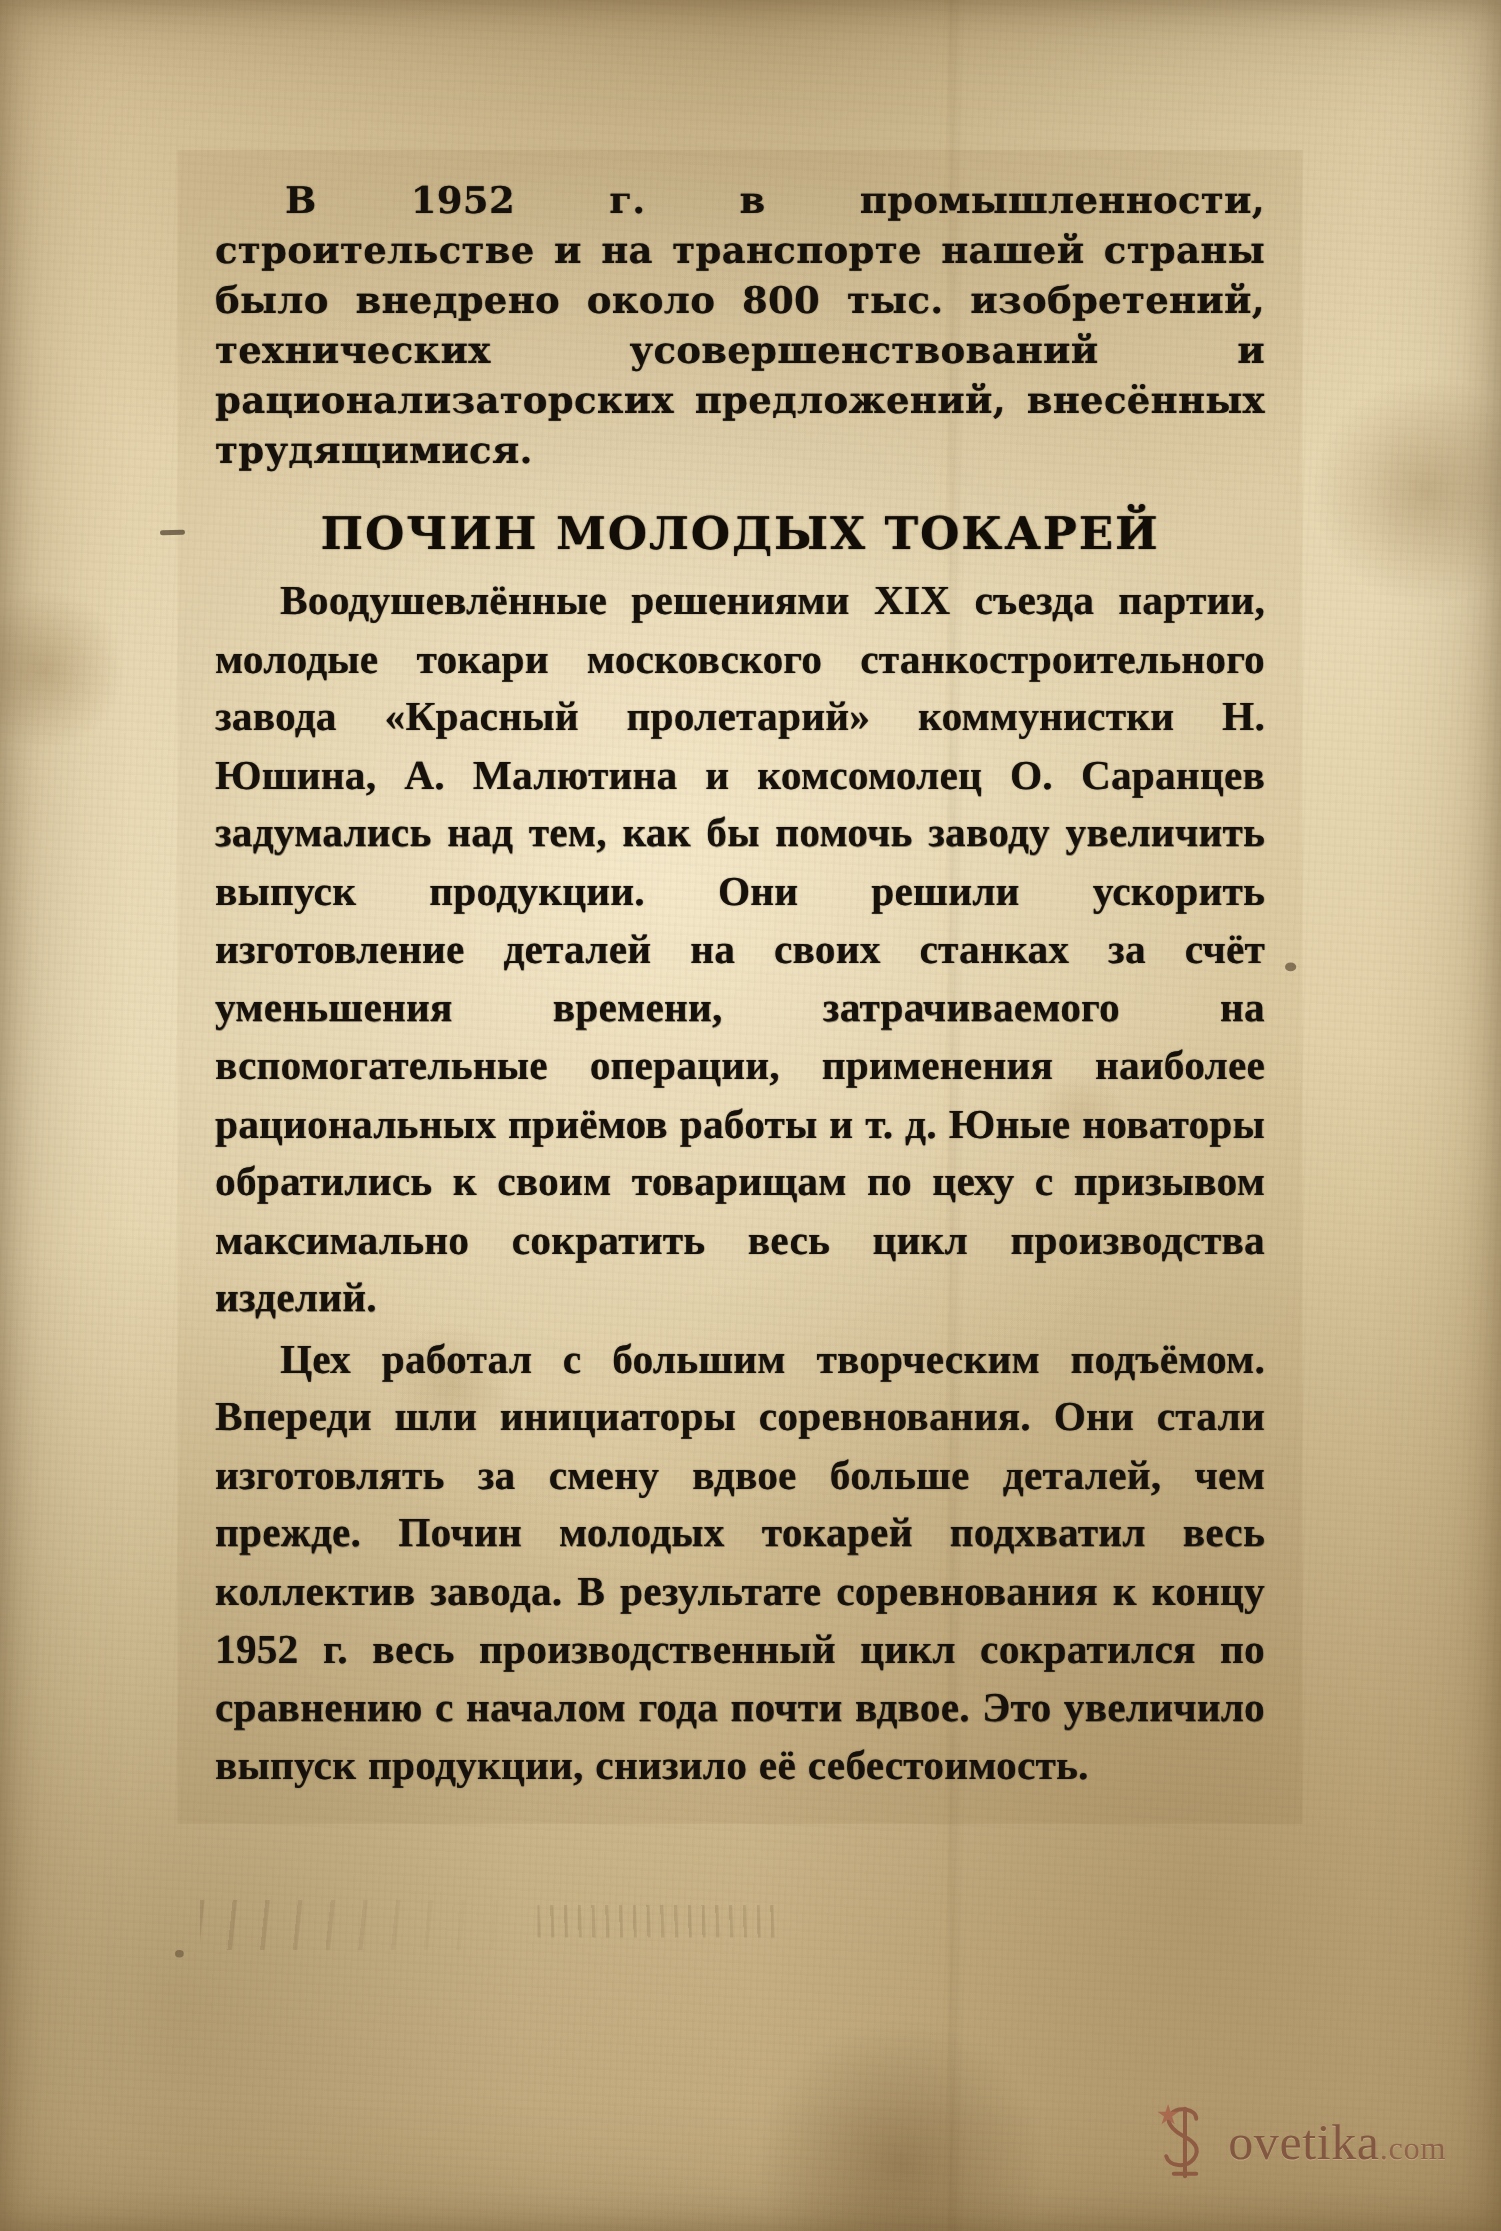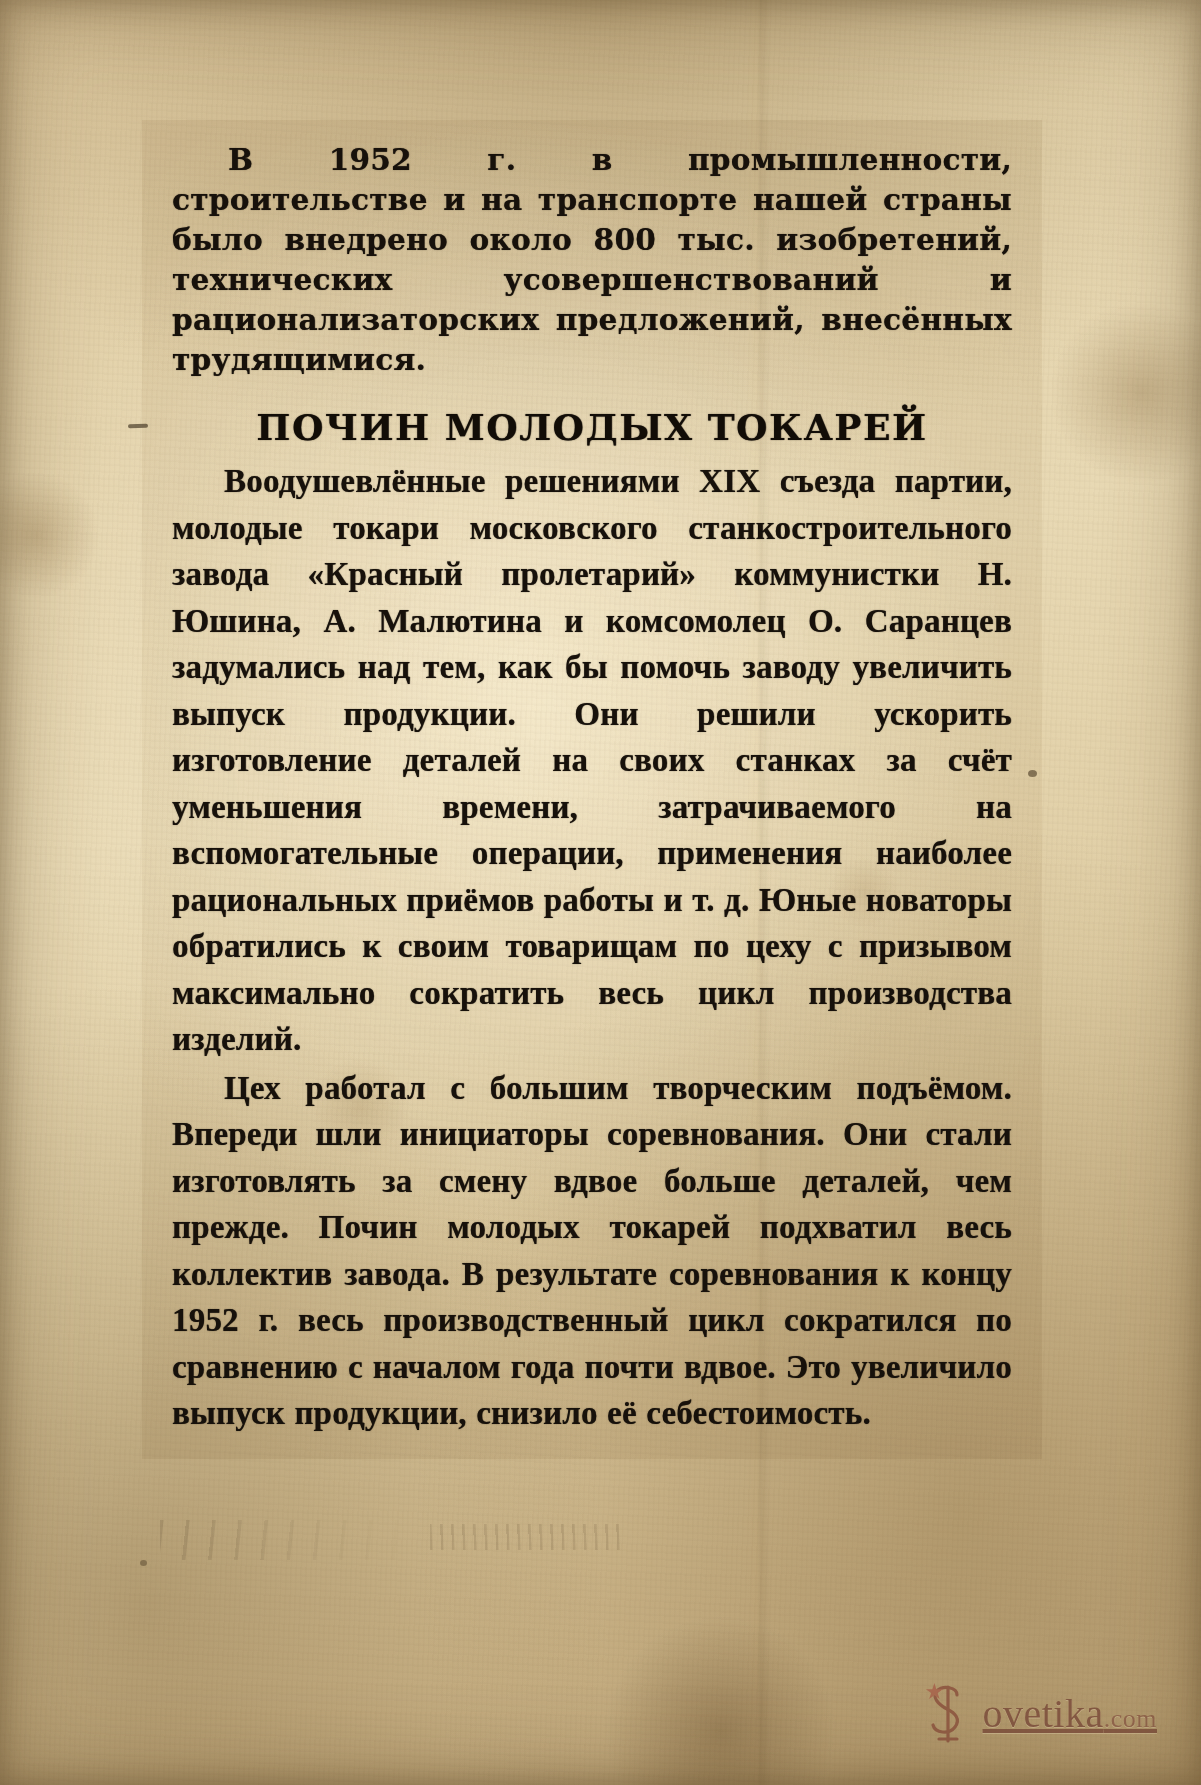--- a/index.html
+++ b/index.html
@@ -200,21 +200,20 @@
     width: 62px;
     height: 68px;
     margin-right: 2px;
   }
   .wm-text {
     font-family: "Liberation Serif", serif;
     font-size: 40px;
     color: #7a4a3a;
     letter-spacing: .5px;
     text-shadow: 0 1px 0 rgba(255,240,210,0.35);
-    text-decoration: underline;
   }
   .wm-text .dom {
     font-size: 26px;
     color: #8a5a46;
   }
   .wm-star {
     position: absolute;
     left: 8px;
     top: 2px;
     font-size: 22px;

